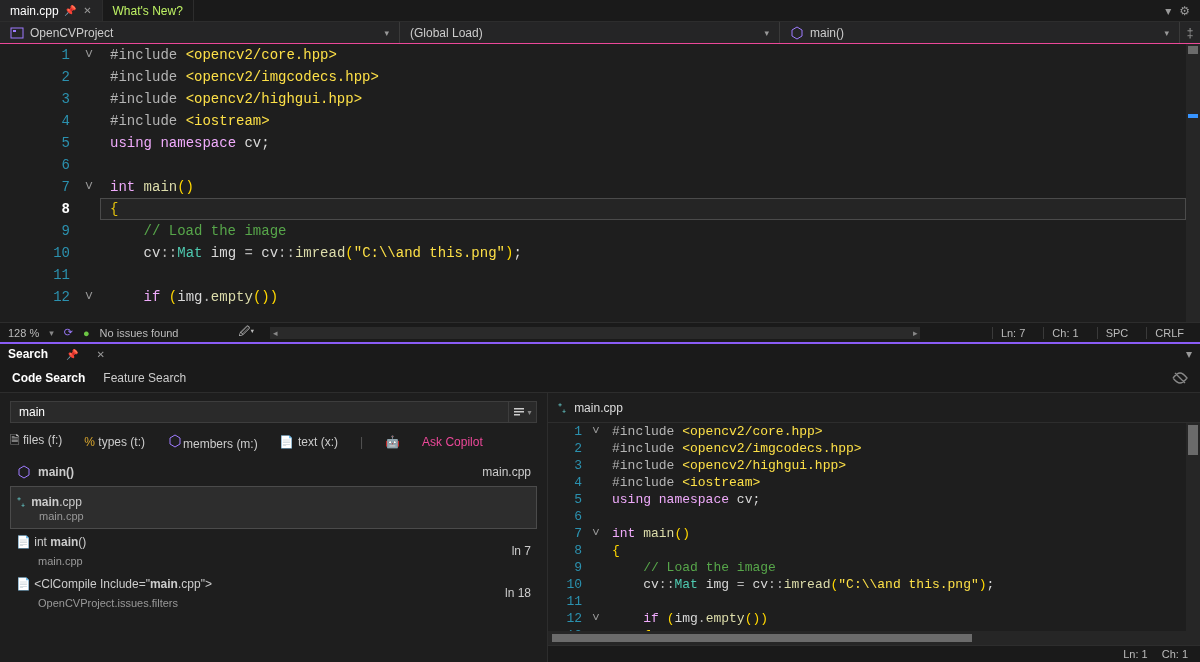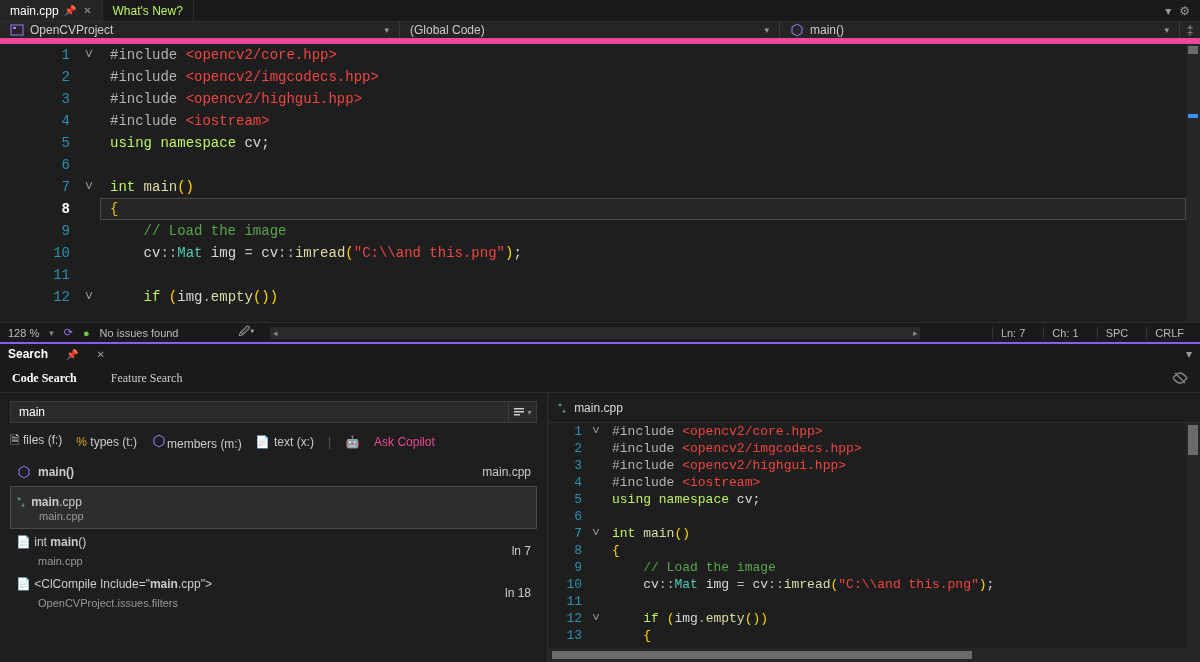--- a/index.html
+++ b/index.html
@@ -39,21 +39,21 @@
 }
 .tab .pin, .tab .close { font-size: 10px; color: #999; }
 .tabbar .spacer { flex: 1; }
 .tabbar .rt { display: flex; gap: 8px; padding-right: 10px; color: #999; }
 
 .navbar {
   display: flex;
   align-items: center;
   background: #252526;
   height: 22px;
-  border-bottom: 6px solid #ec4899;
+  border-bottom: 1px solid #ec4899;
 }
 .navdd {
   display: flex;
   align-items: center;
   gap: 6px;
   padding: 0 10px;
   height: 100%;
   color: #ccc;
   border-right: 1px solid #3a3a3a;
   cursor: pointer;
@@ -72,24 +72,24 @@
   background: #1e1e1e;
   font-size: 14px;
   position: relative;
 }
 .gutter-wrap { flex: 0 0 100px; display: flex; }
 .lnums { flex: 0 0 78px; text-align: right; padding-right: 8px; color: #2b91af; }
 .marks { flex: 0 0 22px; color: #999; text-align: center; }
 .lnums div, .marks div, .codecol div { height: 22px; line-height: 22px; white-space: pre; }
 .codecol { flex: 1; padding-left: 10px; position: relative; }
 .hl-line { position: absolute; left: 0; right: 14px; height: 22px; border: 1px solid #4b4b4b; background: rgba(80,80,80,0.15); }
-.kw { color: #bef264; }
+.kw { color: #f0abfc; }
 .ty { color: #4ec9b0; }
 .fn { color: #dcdcaa; }
-.str { color: #ef4444; }
+.str { color: #fde047; }
 .cm { color: #57a64a; }
 .op { color: #b4b4b4; }
 .pu { color: #d8d8d8; }
 .br { color: #ffd700; }
 .scrollbar-v { position: absolute; right: 0; top: 0; bottom: 0; width: 14px; background: #262626; }
 .sb-thumb { position: absolute; left: 2px; right: 2px; height: 8px; background: #6b6b6b; top: 2px; }
 .sb-mark { position: absolute; left: 2px; right: 2px; height: 4px; background: #3794ff; top: 70px; }
 
 .status {
   display: flex;
@@ -123,25 +123,24 @@
   border-top: 2px solid #8a5cf6;
   padding: 0 8px;
   gap: 18px;
 }
 .search-titlebar .title { font-weight: 600; color: #fff; }
 .search-titlebar .pin, .search-titlebar .close { font-size: 10px; color: #999; cursor: pointer; }
 .search-titlebar .spacer { flex: 1; }
 .search-tabs {
   display: flex;
   align-items: center;
-  gap: 34px;
+  gap: 18px;
   padding: 6px 12px;
   background: #1a1a1a;
   border-bottom: 1px solid #2d2d2d;
-  font-family: Liberation Serif, serif;
 }
 .search-tabs .stab { color: #ccc; cursor: pointer; }
 .search-tabs .stab.active { color: #fff; font-weight: 600; }
 .search-tabs .eye { margin-left: auto; color: #888; }
 .search-body {
   display: flex;
   flex: 1;
   overflow: hidden;
   background: #1e1e1e;
 }
@@ -167,21 +166,21 @@
   width: 28px;
   display: flex;
   align-items: center;
   justify-content: center;
   background: #2a2a2a;
   border: 1px solid #3d3d3d;
   border-left: none;
   gap: 2px;
   cursor: pointer;
 }
-.filter-row { display: flex; align-items: center; gap: 14px; color: #ccc; }
+.filter-row { display: flex; align-items: center; gap: 22px; color: #ccc; }
 .filter-row .sep { color: #555; }
 .filter-row .copilot { color: #ec4899; cursor: pointer; }
 .results { display: flex; flex-direction: column; gap: 2px; }
 .result-row {
   display: flex;
   align-items: center;
   justify-content: space-between;
   padding: 4px 6px;
   border-radius: 2px;
   cursor: pointer;
@@ -261,21 +260,21 @@
     <span class="vsicon">
       <svg width="14" height="14" viewBox="0 0 14 14">
           <rect x="1" y="2" width="12" height="10" fill="none" stroke="#9e7bff" stroke-width="1"></rect>
           <rect x="3" y="4" width="3" height="2" fill="#9e7bff"></rect>
         </svg>
     </span>
     <span>OpenCVProject</span>
     <span class="caret">▾</span>
   </div>
   <div class="navdd cell2">
-    <span>(Global Code)</span>
+    <span>(Global Load)</span>
     <span class="caret">▾</span>
   </div>
   <div class="navdd cell3">
     <span class="vsicon">
       <svg width="14" height="14" viewBox="0 0 14 14">
           <path d="M7 1 L12 4 L12 10 L7 13 L2 10 L2 4 Z" fill="none" stroke="#9e7bff" stroke-width="1"></path>
         </svg>
     </span>
     <span>main()</span>
     <span class="caret">▾</span>
@@ -488,14 +487,18 @@
         <div>    <span class="br">{</span></div>
       </div>
       <div class="scrollbar-v">
         <div style="text-align:center;color:#888;font-size:9px;">▴</div>
         <div class="sb-thumb" style="height:30px"></div>
       </div>
     </div>
     <div class="preview-hscroll">
       <div class="thumb"></div>
     </div>
+    <div class="bottom-status">
+      <span>Ln: 1</span>
+      <span>Ch: 1</span>
+    </div>
   </div>
 </div>
 
 </body></html>

